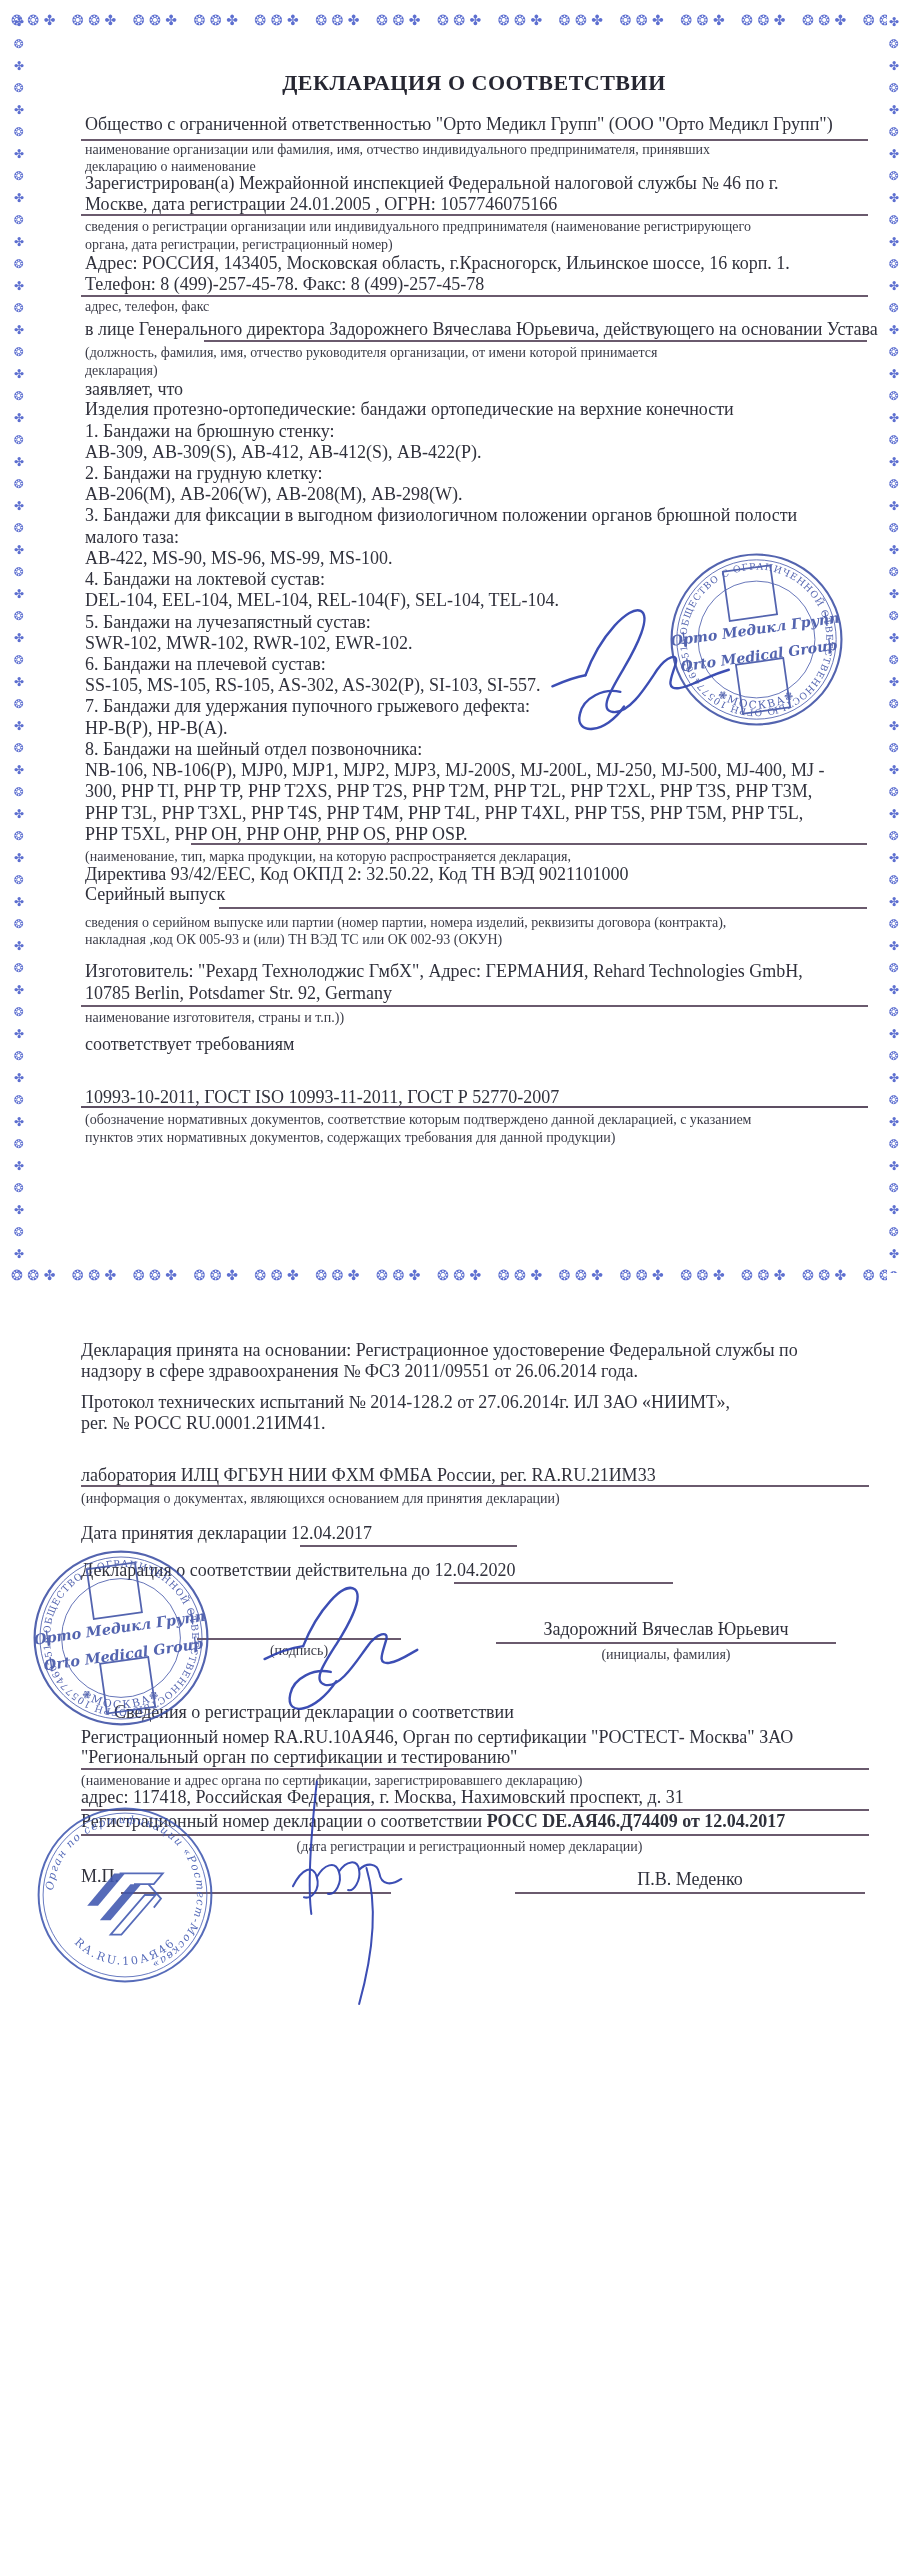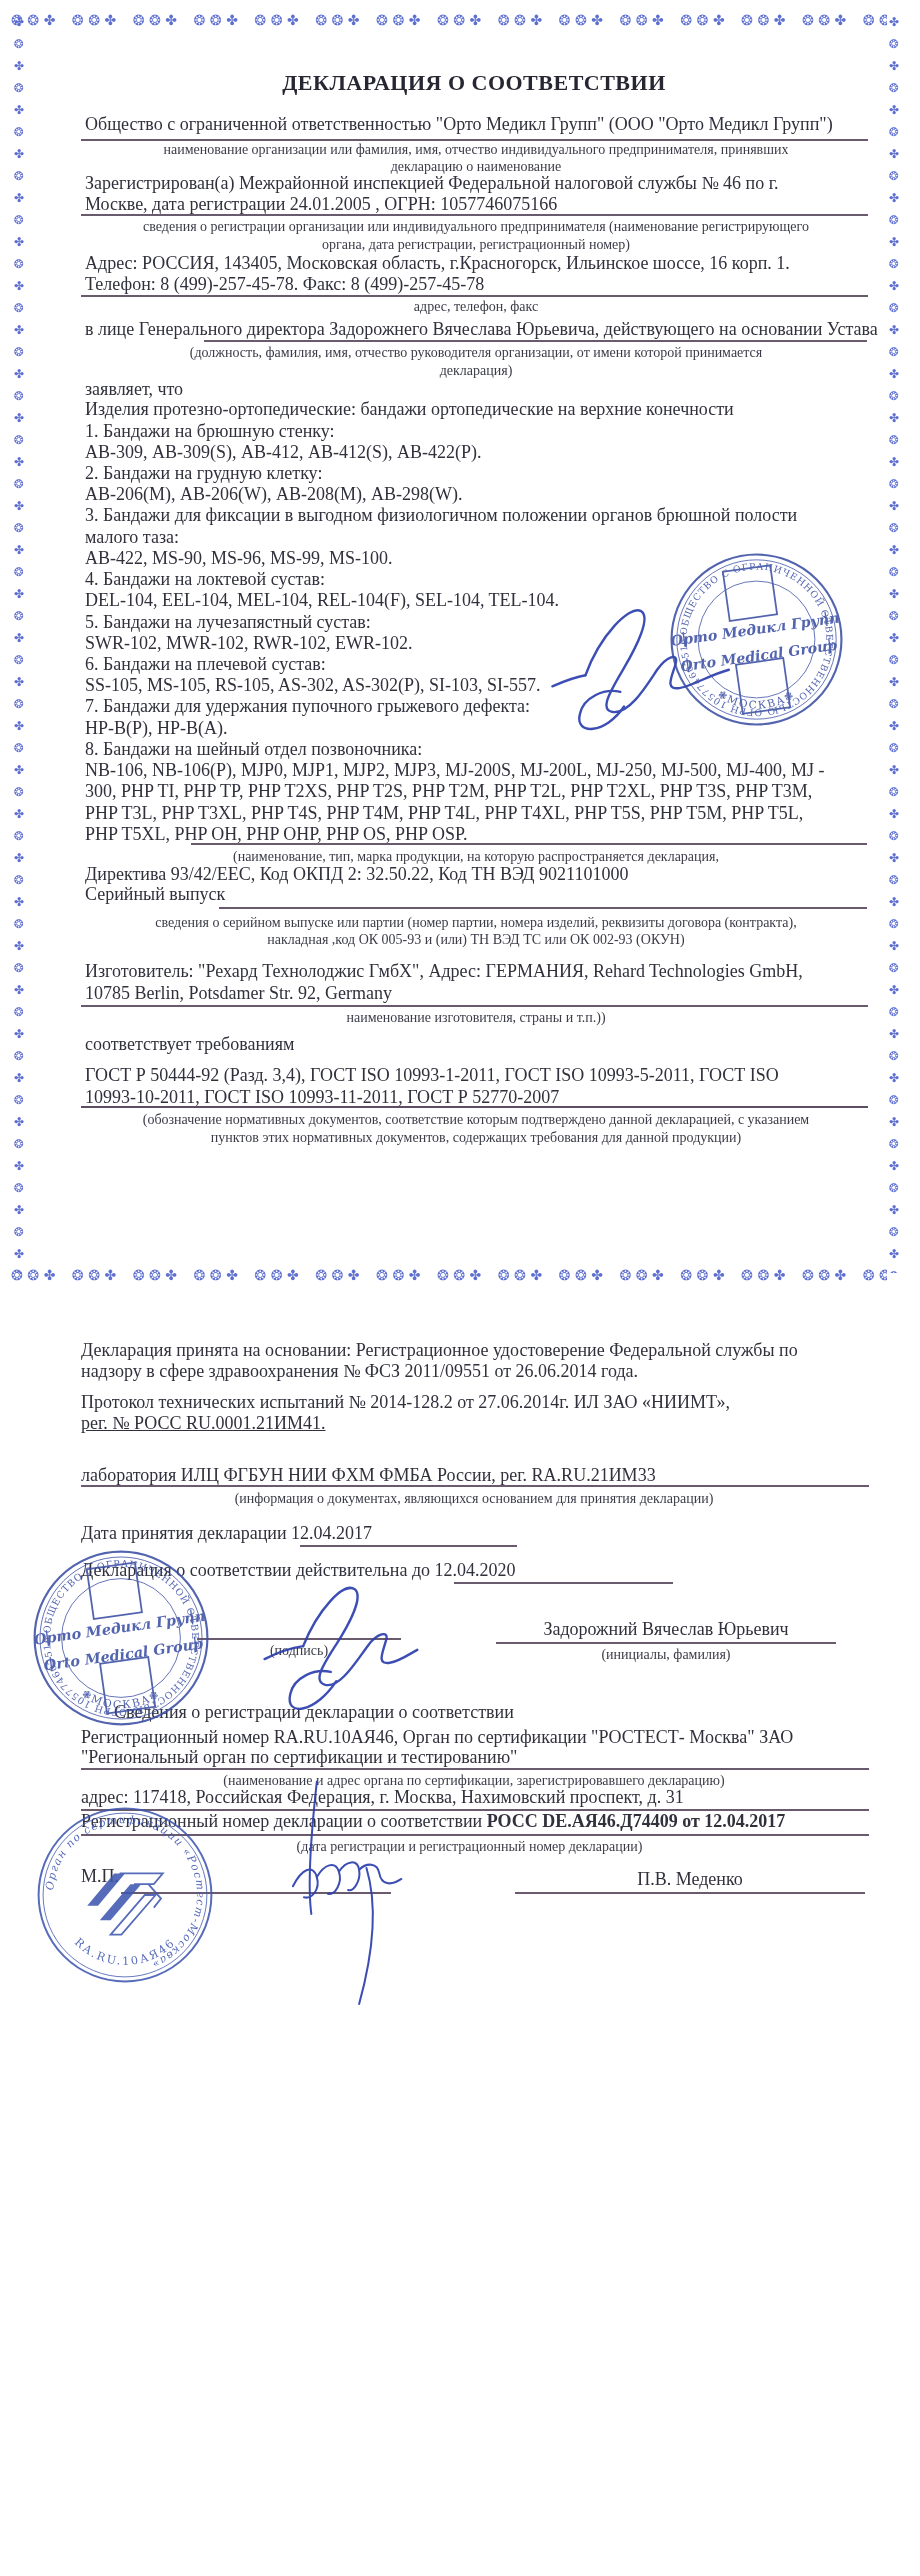--- a/index.html
+++ b/index.html
@@ -7,21 +7,21 @@
           font-family:"Liberation Serif","DejaVu Serif",serif;}
   
   .border-h{position:absolute;left:11px;width:876px;height:20px;overflow:hidden;white-space:nowrap;
             font-family:"DejaVu Sans",sans-serif;font-size:14px;line-height:18.4px;color:#5d6fd0;
             letter-spacing:4.6px;word-spacing:2.8px;}
   .border-v{position:absolute;width:16.6px;overflow:hidden;font-family:"DejaVu Sans",sans-serif;
             font-size:12px;line-height:22px;color:#5d6fd0;word-break:break-all;letter-spacing:0;}
   
   .ln{position:absolute;left:85px;right:53px;font-size:18px;line-height:21px;color:#30313c;white-space:nowrap;}
   .ln2{position:absolute;left:81px;right:53px;font-size:18px;line-height:21px;color:#30313c;white-space:nowrap;}
-  .cap{position:absolute;left:85px;right:53px;text-align:center;font-size:14px;line-height:18.4px;color:#3b3c48;white-space:nowrap;}
+  .cap{position:absolute;left:85px;right:53px;font-size:14px;line-height:18.4px;color:#3b3c48;white-space:nowrap;}
   .rule{position:absolute;height:1.6px;background:#6a5a6d;}
   .rule-thick{position:absolute;height:2.3px;background:#5d4f63;}
   .title{position:absolute;left:81px;right:53px;text-align:center;font-size:22px;line-height:26px;
          font-weight:bold;letter-spacing:0.5px;color:#262732;}
   .b{font-weight:bold;}
   .center-box{position:absolute;text-align:center;font-size:18px;line-height:21px;color:#30313c;white-space:nowrap;}
   .cap-box{position:absolute;text-align:center;font-size:14px;line-height:18.4px;color:#3b3c48;white-space:nowrap;}
   .stamp{position:absolute;opacity:.88;}
   .sig{position:absolute;opacity:.92;}
   svg text{font-family:"DejaVu Serif",serif;}
@@ -92,21 +92,20 @@
   <div class="rule" style="top:907px;left:219px;right:53px;"></div>
   <div class="cap" style="top:914px;">сведения о серийном выпуске или партии (номер партии, номера изделий, реквизиты договора (контракта),</div>
   <div class="cap" style="top:931px;">накладная ,код ОК 005-93 и (или) ТН ВЭД ТС или ОК 002-93 (ОКУН)</div>
 
   <div class="ln" style="top:961px;">Изготовитель: "Рехард Технолоджис ГмбХ", Адрес: ГЕРМАНИЯ, Rehard Technologies GmbH,</div>
   <div class="ln" style="top:983px;">10785 Berlin, Potsdamer Str. 92, Germany</div>
   <div class="rule" style="top:1005px;left:81px;right:52px;"></div>
   <div class="cap" style="top:1009px;">наименование изготовителя, страны и т.п.))</div>
 
   <div class="ln" style="top:1034px;">соответствует требованиям</div>
-  <div class="ln" style="top:1065px;">ГОСТ Р 50444-92 (Разд. 3,4), ГОСТ  ISO 10993-1-2011, ГОСТ  ISO 10993-5-2011, ГОСТ  ISO</div>
   <div class="ln" style="top:1087px;">10993-10-2011, ГОСТ  ISO 10993-11-2011, ГОСТ Р 52770-2007</div>
   <div class="rule-thick" style="top:1106px;left:81px;right:52px;"></div>
   <div class="cap" style="top:1111px;">(обозначение нормативных документов, соответствие которым подтверждено данной декларацией, с указанием</div>
   <div class="cap" style="top:1129px;">пунктов этих нормативных документов, содержащих требования для данной продукции)</div>
 
   <svg class="sig" style="left:545px;top:598px;" width="193" height="138" viewBox="0 0 210 150">
     <g fill="none" stroke="#2c3fae" stroke-width="2.6" stroke-linecap="round">
       <path d="M8,96 C22,90 32,86 44,84"></path>
       <path d="M44,84 C60,40 92,8 104,14 C116,20 100,52 86,76 C72,100 58,122 74,124 C92,126 110,96 122,78 C132,64 146,58 142,72 C138,86 130,100 146,98 C160,96 178,84 200,78"></path>
       <path d="M86,118 C66,148 32,150 38,126 C42,108 64,98 82,102"></path>
@@ -134,21 +133,21 @@
       <rect x="-27" y="25" width="54" height="56" stroke-width="2"></rect>
       <path d="M-81,-20 L-81,-4 M81,-20 L81,-4 M-81,10 L-81,26 M81,10 L81,26" stroke-width="1.5"></path>
       <text x="0" y="-6" text-anchor="middle" font-size="16" font-style="italic" font-weight="bold" fill="#3c4fa5" stroke="none">Орто Медикл Групп</text>
       <text x="0" y="24" text-anchor="middle" font-size="16" font-style="italic" font-weight="bold" fill="#3c4fa5" stroke="none">Orto Medical Group</text>
     </g>
   </svg>
 
   <div class="ln2" style="top:1340px;">Декларация принята на основании: Регистрационное удостоверение Федеральной службы по</div>
   <div class="ln2" style="top:1361px;">надзору в сфере здравоохранения № ФСЗ 2011/09551 от 26.06.2014 года.</div>
   <div class="ln2" style="top:1392px;">Протокол  технических испытаний № 2014-128.2 от 27.06.2014г. ИЛ ЗАО «НИИМТ»,</div>
-  <div class="ln2" style="top:1413px;text-decoration:underline;">рег. № РОСС RU.0001.21ИМ41.</div>
+  <div class="ln2" style="top:1413px;">рег. № РОСС RU.0001.21ИМ41.</div>
   <div class="ln2" style="top:1465px;">лаборатория ИЛЦ ФГБУН НИИ ФХМ ФМБА России, рег. RA.RU.21ИМ33</div>
   <div class="rule" style="top:1485px;left:81px;right:51px;"></div>
   <div class="cap" style="top:1490px;left:81px;right:53px;">(информация о документах, являющихся основанием для принятия декларации)</div>
 
   <div class="ln2" style="top:1523px;"><span>Дата принятия декларации </span><span>12.04.2017</span></div>
   <div class="rule" style="top:1545px;left:300px;width:217px;"></div>
 
   <div class="ln2" style="top:1560px;"><span>Декларация о соответствии действительна до </span><span>12.04.2020</span></div>
   <div class="rule" style="top:1582px;left:454px;width:219px;"></div>
 

